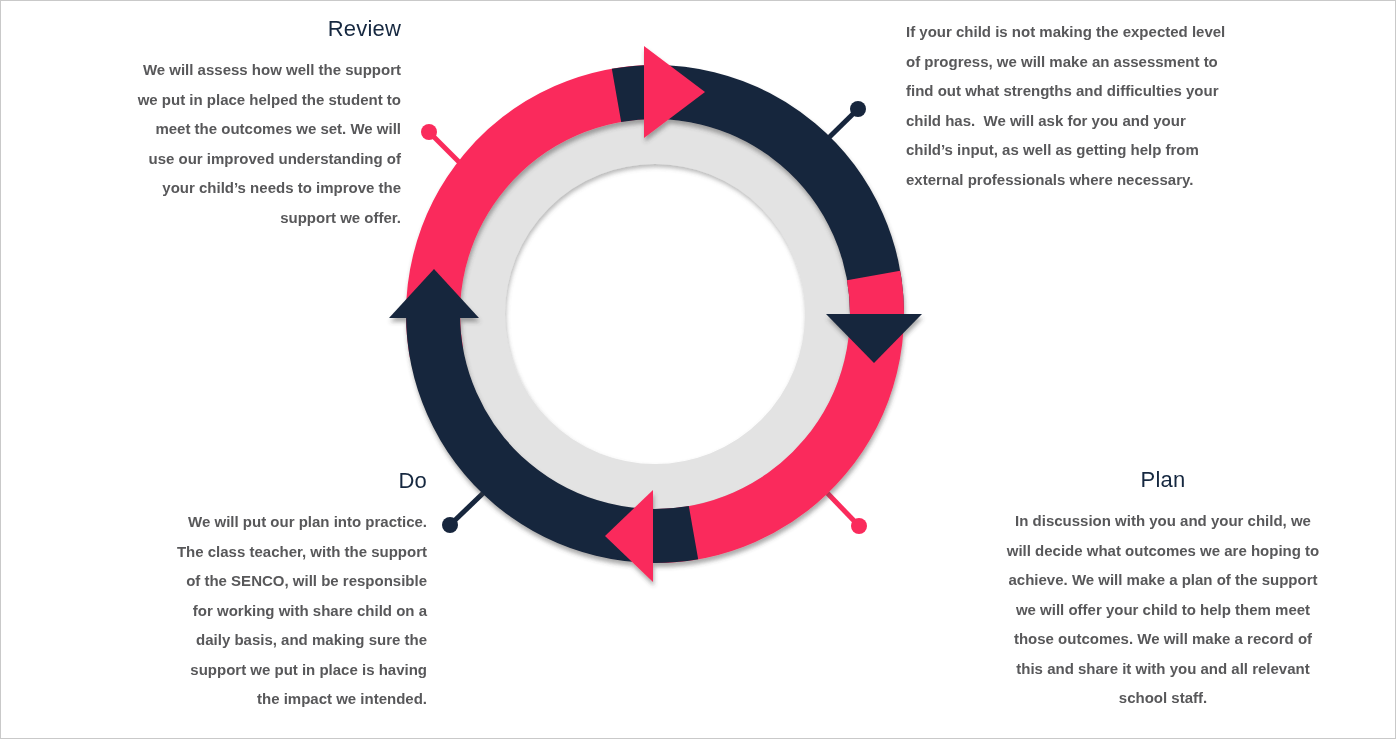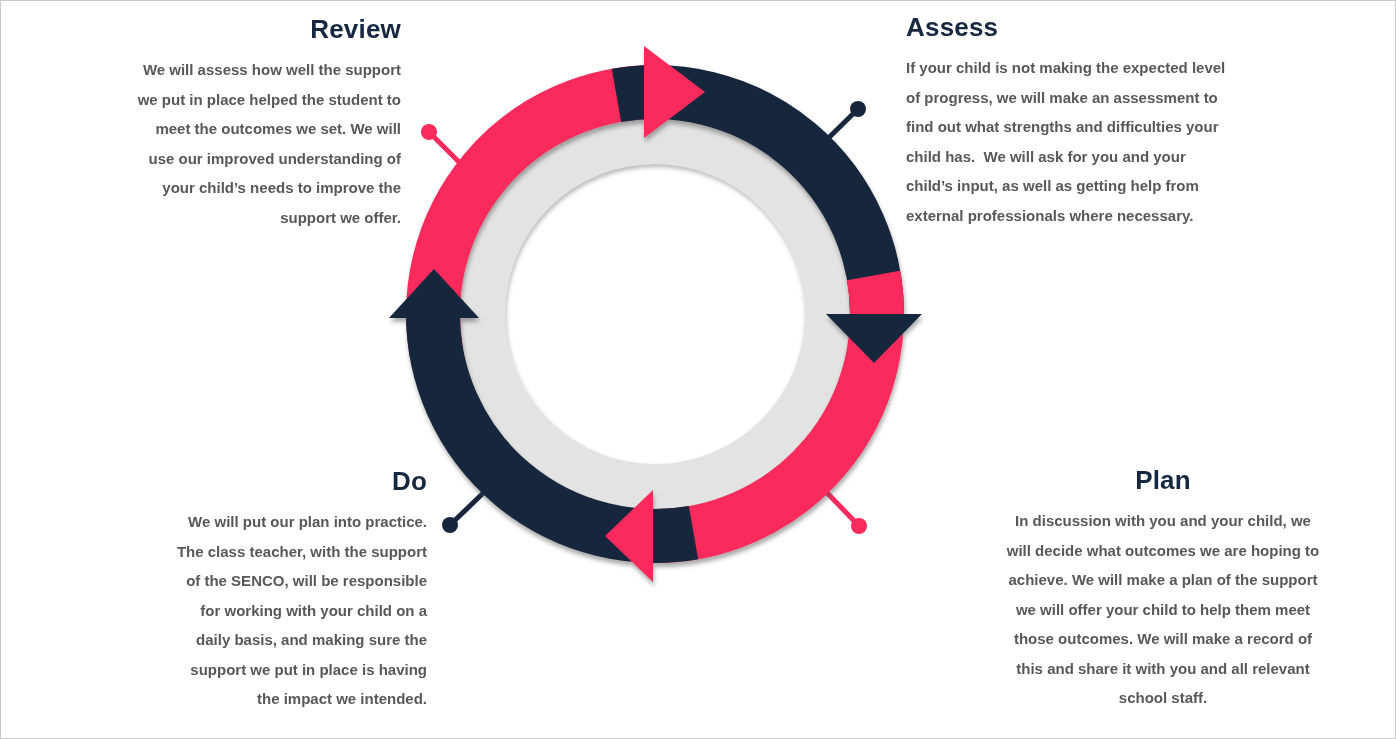--- a/index.html
+++ b/index.html
@@ -36,23 +36,23 @@
   .pin-line { stroke-width: 5; fill: none; }
   .pin-line.pink { stroke: var(--pink); }
   .pin-line.navy { stroke: var(--navy); }
   .pin-dot.pink { fill: var(--pink); }
   .pin-dot.navy { fill: var(--navy); }
   .inner-ring { fill: none; stroke: var(--ring); stroke-width: 45; }
 
   .step { position: absolute; }
   .step h2 {
     margin: 0;
-    font-size: 26px;
+    font-size: 22px;
     line-height: 36px;
-    font-weight: bold;
+    font-weight: normal;
     color: var(--heading);
     letter-spacing: 0.2px;
   }
   .step p {
     margin: 8px 0 0 0;
     font-size: 15px;
     line-height: 29.5px;
     font-weight: bold;
     color: var(--body);
     white-space: pre-line;
@@ -118,35 +118,34 @@
     <h2>Review</h2>
     <p>We will assess how well the support
 we put in place helped the student to
 meet the outcomes we set. We will
 use our improved understanding of
 your child’s needs to improve the
 support we offer.</p>
   </section>
 
   <section class="step step-assess">
-    <h2>Assess</h2>
     <p>If your child is not making the expected level
 of progress, we will make an assessment to
 find out what strengths and difficulties your
 child has.&nbsp; We will ask for you and your
 child’s input, as well as getting help from
 external professionals where necessary.</p>
   </section>
 
   <section class="step step-do align-right">
     <h2>Do</h2>
     <p>We will put our plan into practice.
 The class teacher, with the support
 of the SENCO, will be responsible
-for working with your child on a
+for working with share child on a
 daily basis, and making sure the
 support we put in place is having
 the impact we intended.</p>
   </section>
 
   <section class="step step-plan">
     <h2>Plan</h2>
     <p>In discussion with you and your child, we
 will decide what outcomes we are hoping to
 achieve. We will make a plan of the support

